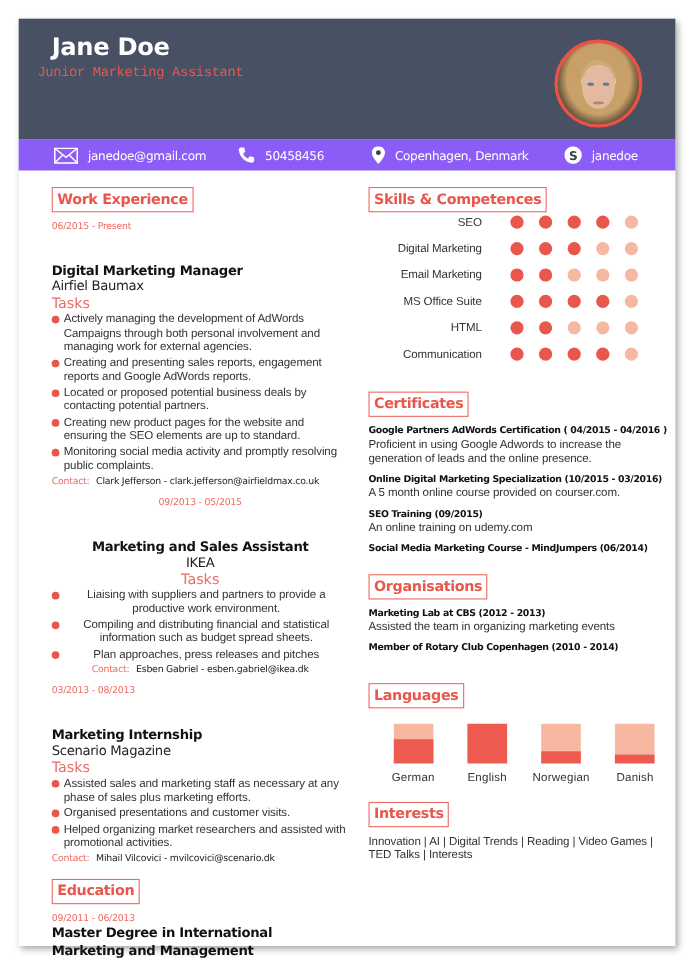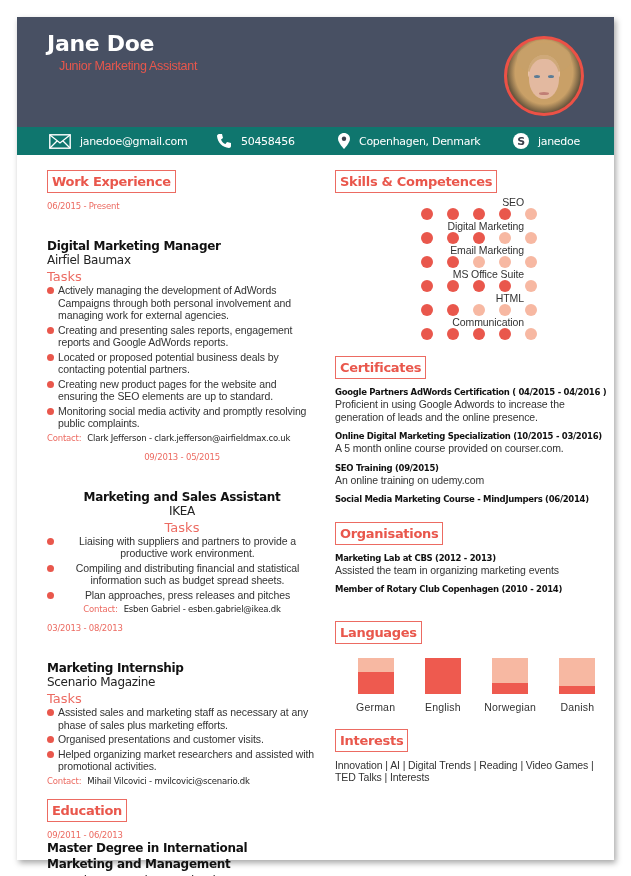--- a/index.html
+++ b/index.html
@@ -1,44 +1,44 @@
 <!DOCTYPE html>
 <html><head>
 <meta charset="utf-8">
 <style>
   html,body{margin:0;padding:0;background:#ffffff;}
   body{width:631px;height:876px;position:relative;overflow:hidden;font-family:"Liberation Sans",sans-serif;}
   .page{position:absolute;left:17px;top:17px;width:597px;height:843px;background:#fff;box-shadow:2px 3px 6px rgba(0,0,0,0.35);}
   .header{position:absolute;left:0;top:0;width:597px;height:110px;background:#485063;}
   .name{position:absolute;left:30px;top:14px;font-size:22px;font-weight:bold;color:#fff;font-family:"DejaVu Sans",sans-serif;letter-spacing:-0.3px;}
-  .subtitle{position:absolute;left:42px;top:42px;font-size:12.5px;color:#e9574c;font-family:Liberation Sans, sans-serif;font-weight:normal;letter-spacing:-0.3px;}
+  .subtitle{position:absolute;left:17px;top:42px;font-size:12.5px;color:#e9574c;font-family:Liberation Mono, monospace;font-weight:normal;letter-spacing:-0.3px;}
   .summary{position:absolute;left:30px;top:63px;width:440px;font-size:9.5px;line-height:13px;color:#e6e8ee;font-family:"DejaVu Sans",sans-serif;letter-spacing:-0.25px;}
   .photo{position:absolute;left:487px;top:19px;width:74px;height:74px;border-radius:50%;border:3px solid #ec5146;
      background:radial-gradient(ellipse at 50% 45%, #e9c2a6 0 30%, #c9a067 31% 55%, #6d5a3f 70%, #2c2f2d 100%);}
   .photo .hairtop{position:absolute;left:10px;top:4px;width:54px;height:30px;border-radius:50% 50% 40% 40%;background:#c6a06a;opacity:.75;}
   .photo .face{position:absolute;left:22px;top:20px;width:30px;height:40px;border-radius:45% 45% 50% 50%;background:#e3b9a0;}
   .photo .eye{position:absolute;top:36px;width:6px;height:3px;border-radius:50%;background:#5b7c96;}
   .photo .lip{position:absolute;left:32px;top:53px;width:10px;height:3px;border-radius:50%;background:#c07f76;}
-  .contact{position:absolute;left:0;top:110px;width:597px;height:28px;background:#0f766e;}
+  .contact{position:absolute;left:0;top:110px;width:597px;height:28px;background:#8b5cf6;}
   .citem{position:absolute;top:0;height:28px;display:flex;align-items:center;color:#fff;font-size:11px;font-family:"DejaVu Sans",sans-serif;letter-spacing:-0.3px;}
   .citem svg{margin-right:9px;}
   .col-left{position:absolute;left:30px;top:153px;width:270px;}
   .col-right{position:absolute;left:318px;top:153px;width:275px;}
   .sec-title{display:inline-block;border:1.5px solid #ec6b62;padding:1px 4px;color:#e9574c;font-weight:bold;font-size:13px;font-family:"DejaVu Sans",sans-serif;letter-spacing:-0.3px;line-height:19px;}
   .date{color:#ec6b62;font-size:8.5px;font-family:"DejaVu Sans",sans-serif;margin-top:8px;line-height:10px;letter-spacing:-0.2px;}
   .job{font-weight:bold;font-size:12px;font-family:"DejaVu Sans",sans-serif;color:#111;line-height:14px;letter-spacing:-0.3px;margin-top:28px;}
   .company{font-size:12px;color:#222;font-family:"DejaVu Sans",sans-serif;line-height:15px;letter-spacing:-0.3px;}
   .tasks-label{color:#ec6b62;font-size:13px;margin-top:4px;font-family:"DejaVu Sans",sans-serif;line-height:10px;}
   ul.tasks{list-style:none;margin:0;padding:0;}
   ul.tasks li{position:relative;padding-left:11px;font-size:10.5px;line-height:12.5px;color:#333;margin-top:2px;letter-spacing:-0.1px;}
   ul.tasks li .dot{position:absolute;left:0;top:3px;width:7px;height:7px;border-radius:50%;background:#e9574c;}
   .contactline{font-size:8.5px;margin-top:3px;font-family:"DejaVu Sans",sans-serif;color:#222;line-height:11px;letter-spacing:-0.2px;}
   .contactline .lbl{color:#ec6b62;margin-right:6px;}
   .edu-title{font-weight:bold;font-size:12px;font-family:"DejaVu Sans",sans-serif;color:#111;line-height:16px;letter-spacing:-0.3px;width:270px;}
-  .skill-row{display:flex;align-items:center;height:24px;flex-direction:column;}
+  .skill-row{display:flex;align-items:flex-start;height:24px;}
   .skill-name{width:103px;text-align:right;font-size:10.5px;color:#333;letter-spacing:-0.1px;}
   .dots{display:flex;margin-left:26px;}
   .sdot{width:12px;height:12px;border-radius:50%;margin-right:14px;}
   .cert-title{font-weight:bold;font-size:8.5px;font-family:"DejaVu Sans",sans-serif;color:#111;line-height:11px;letter-spacing:-0.3px;}
   .cert-desc{font-size:10.5px;color:#333;line-height:12.5px;letter-spacing:-0.1px;}
   .lang-wrap{display:flex;margin-top:14px;margin-left:6px;}
   .lang{width:70px;display:flex;flex-direction:column;align-items:center;margin-right:-2px;}
   .lang .box{width:36px;height:36px;background:#f7b8a2;position:relative;}
   .lang .fill{position:absolute;left:0;bottom:0;width:100%;background:#ee5a4f;}
   .lang .lname{font-size:10.5px;color:#333;margin-top:7px;letter-spacing:0.2px;}

